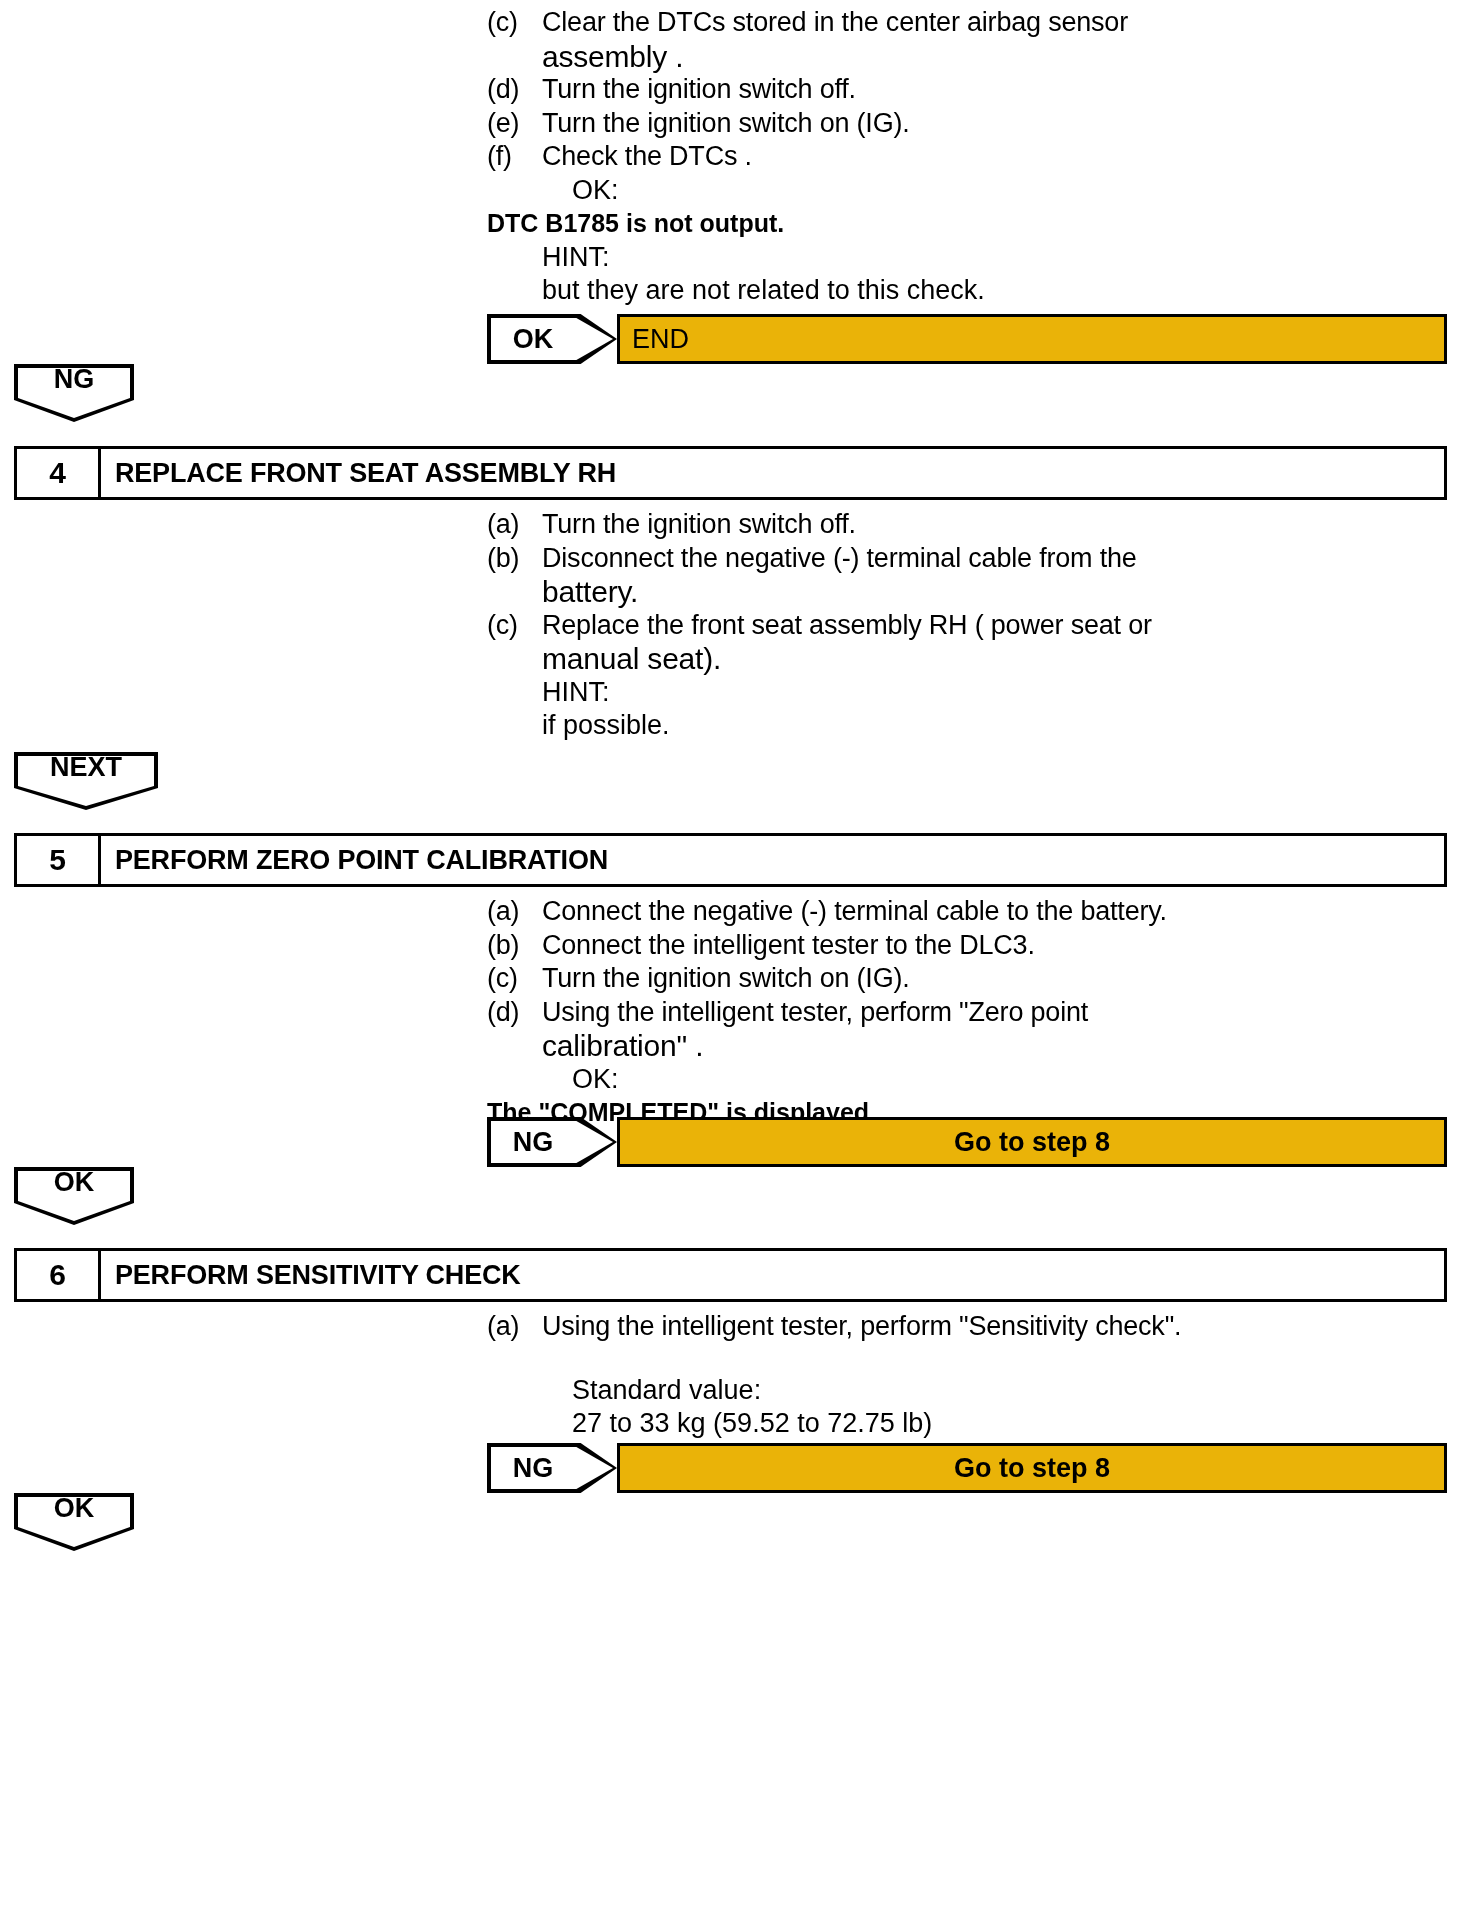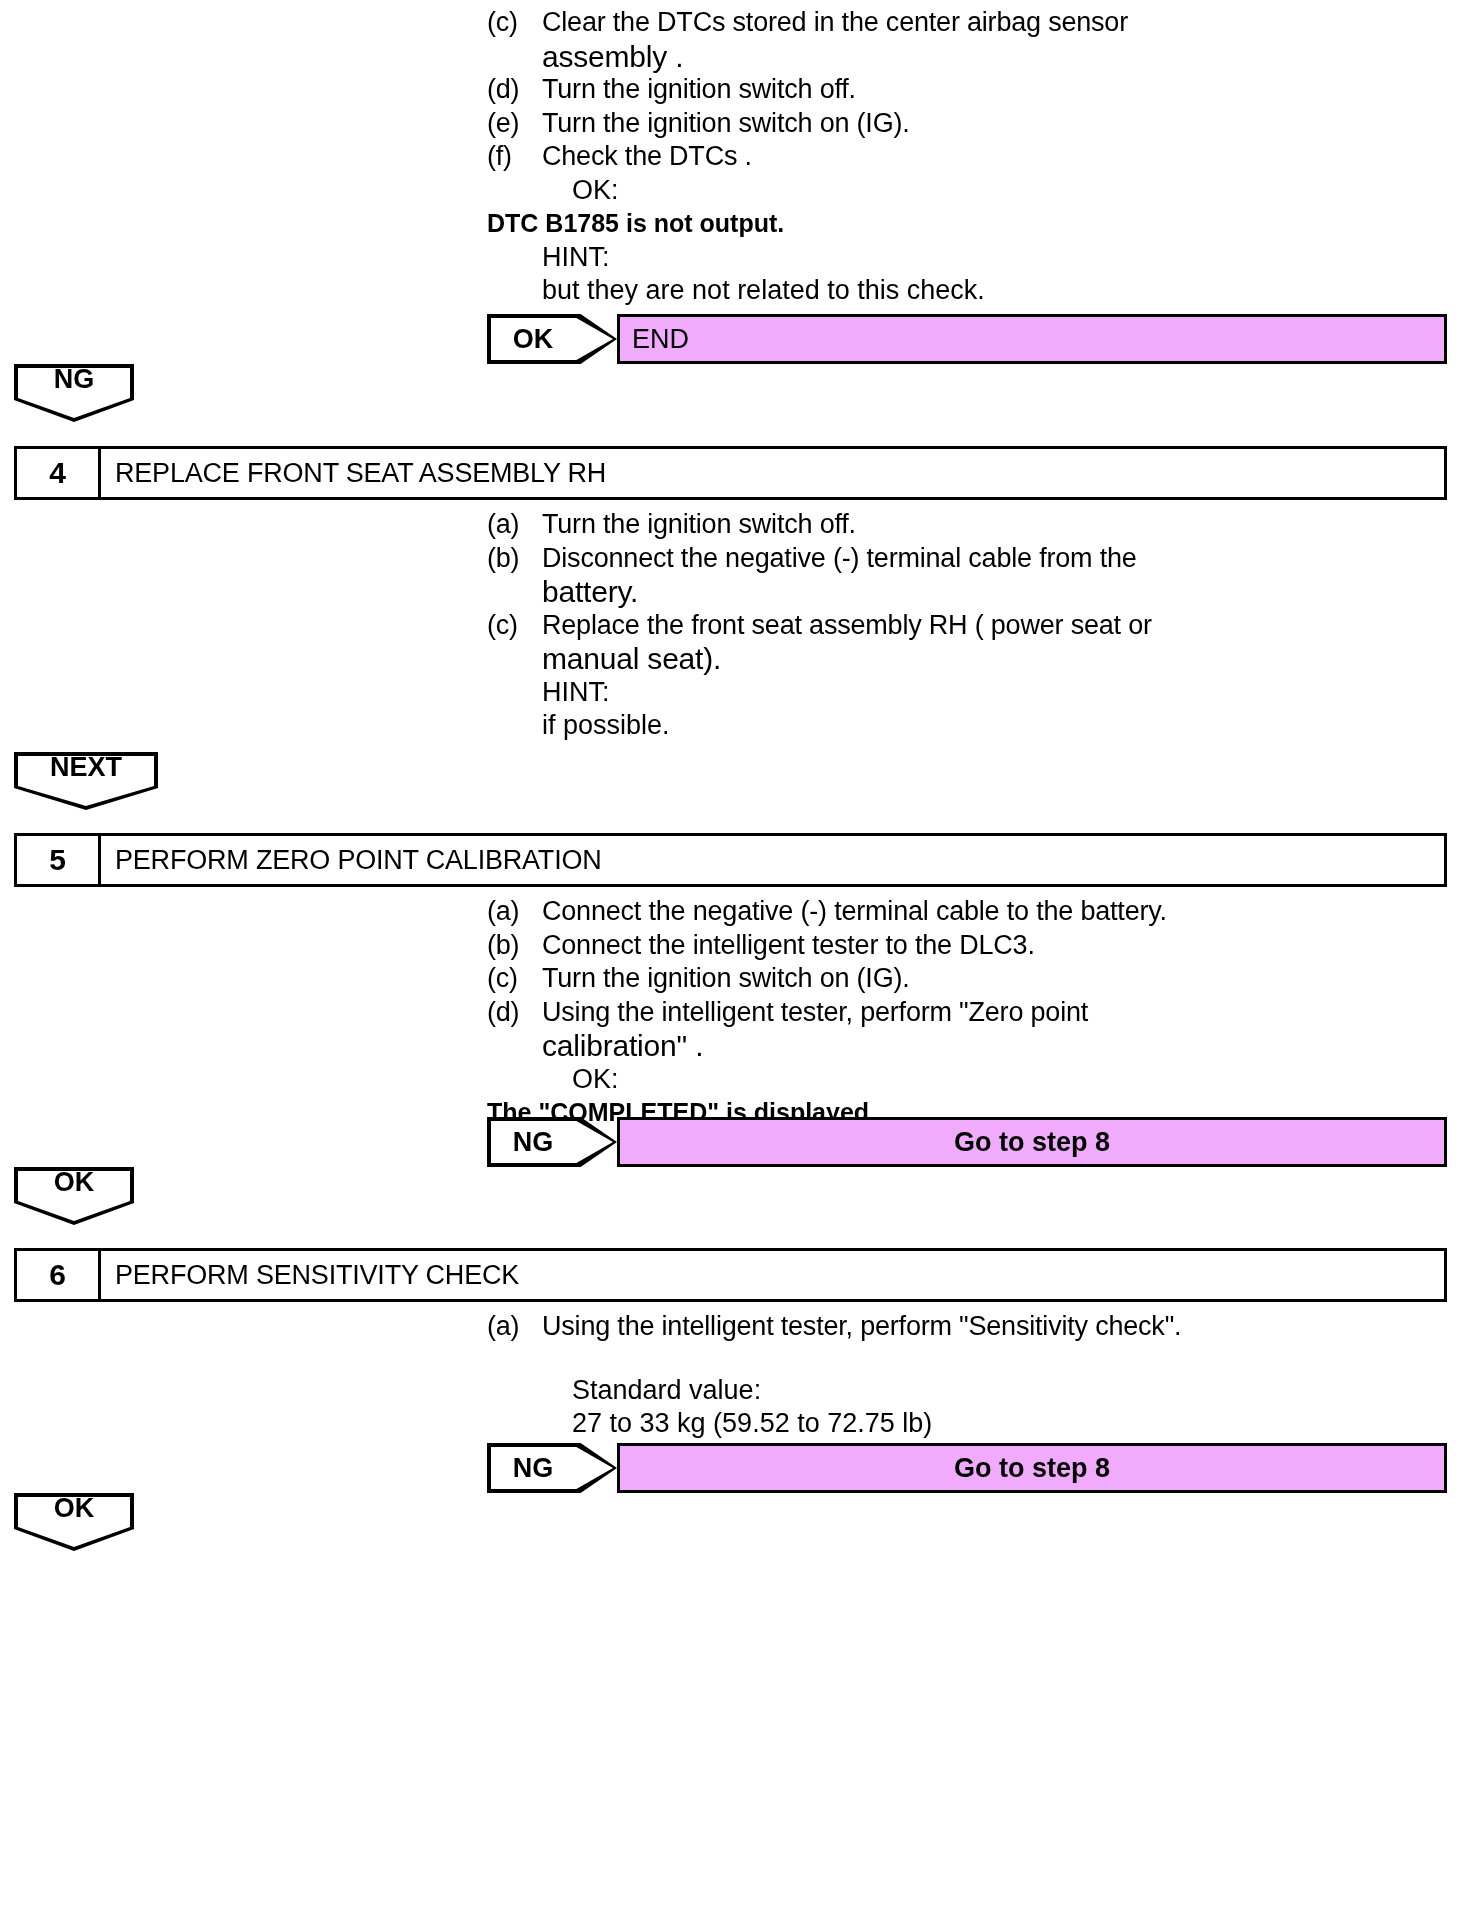--- a/index.html
+++ b/index.html
@@ -26,21 +26,21 @@
   .plain    { font-size:27px; line-height:33.5px; margin-left:55px; }
   .gap { height:30px; }
 
   
   .step-header { position:absolute; display:flex; align-items:stretch;
                  border:3px solid #000; height:54px; background:#fff; }
   .step-num { width:84px; flex:0 0 84px; border-right:3px solid #000;
               display:flex; align-items:center; justify-content:center;
               font-weight:bold; font-size:30px; }
   .step-title { flex:1 1 auto; display:flex; align-items:center;
-                padding-left:14px; font-weight:normal; font-size:27px;
+                padding-left:14px; font-weight:bold; font-size:27px;
                 letter-spacing:-0.2px; }
 
   
   .pent-down { position:absolute; height:58px; }
   .pent-down .shape { position:absolute; inset:0;
       background:#000;
       -webkit-clip-path: polygon(0 0,100% 0,100% 62%,50% 100%,0 62%);
       clip-path: polygon(0 0,100% 0,100% 62%,50% 100%,0 62%); }
   .pent-down .inner { position:absolute; left:4px; right:4px; top:4px; bottom:4px;
       background:#fff;
@@ -56,21 +56,21 @@
   .pent-right .shape { position:absolute; inset:0; background:#000;
       -webkit-clip-path: polygon(0 0,72% 0,100% 50%,72% 100%,0 100%);
       clip-path: polygon(0 0,72% 0,100% 50%,72% 100%,0 100%); }
   .pent-right .inner { position:absolute; left:4px; right:4px; top:4px; bottom:4px;
       background:#fff;
       -webkit-clip-path: polygon(0 0,70% 0,100% 50%,70% 100%,0 100%);
       clip-path: polygon(0 0,70% 0,100% 50%,70% 100%,0 100%); }
   .pent-right .cap { position:absolute; left:0; top:0; bottom:0; width:92px;
       display:flex; align-items:center; justify-content:center;
       font-weight:bold; font-size:27px; }
-  .result-box { flex:1 1 auto; border:3px solid #000; background:#f0abfc;
+  .result-box { flex:1 1 auto; border:3px solid #000; background:#eab308;
       display:flex; align-items:center; font-size:27px; }
   .result-box.left  { padding-left:12px; font-weight:normal; }
   .result-box.center{ justify-content:center; font-weight:bold; }
 </style>
 </head>
 <body>
 
 <div class="page">
 
   <div class="body-block" style="top:6px;">

